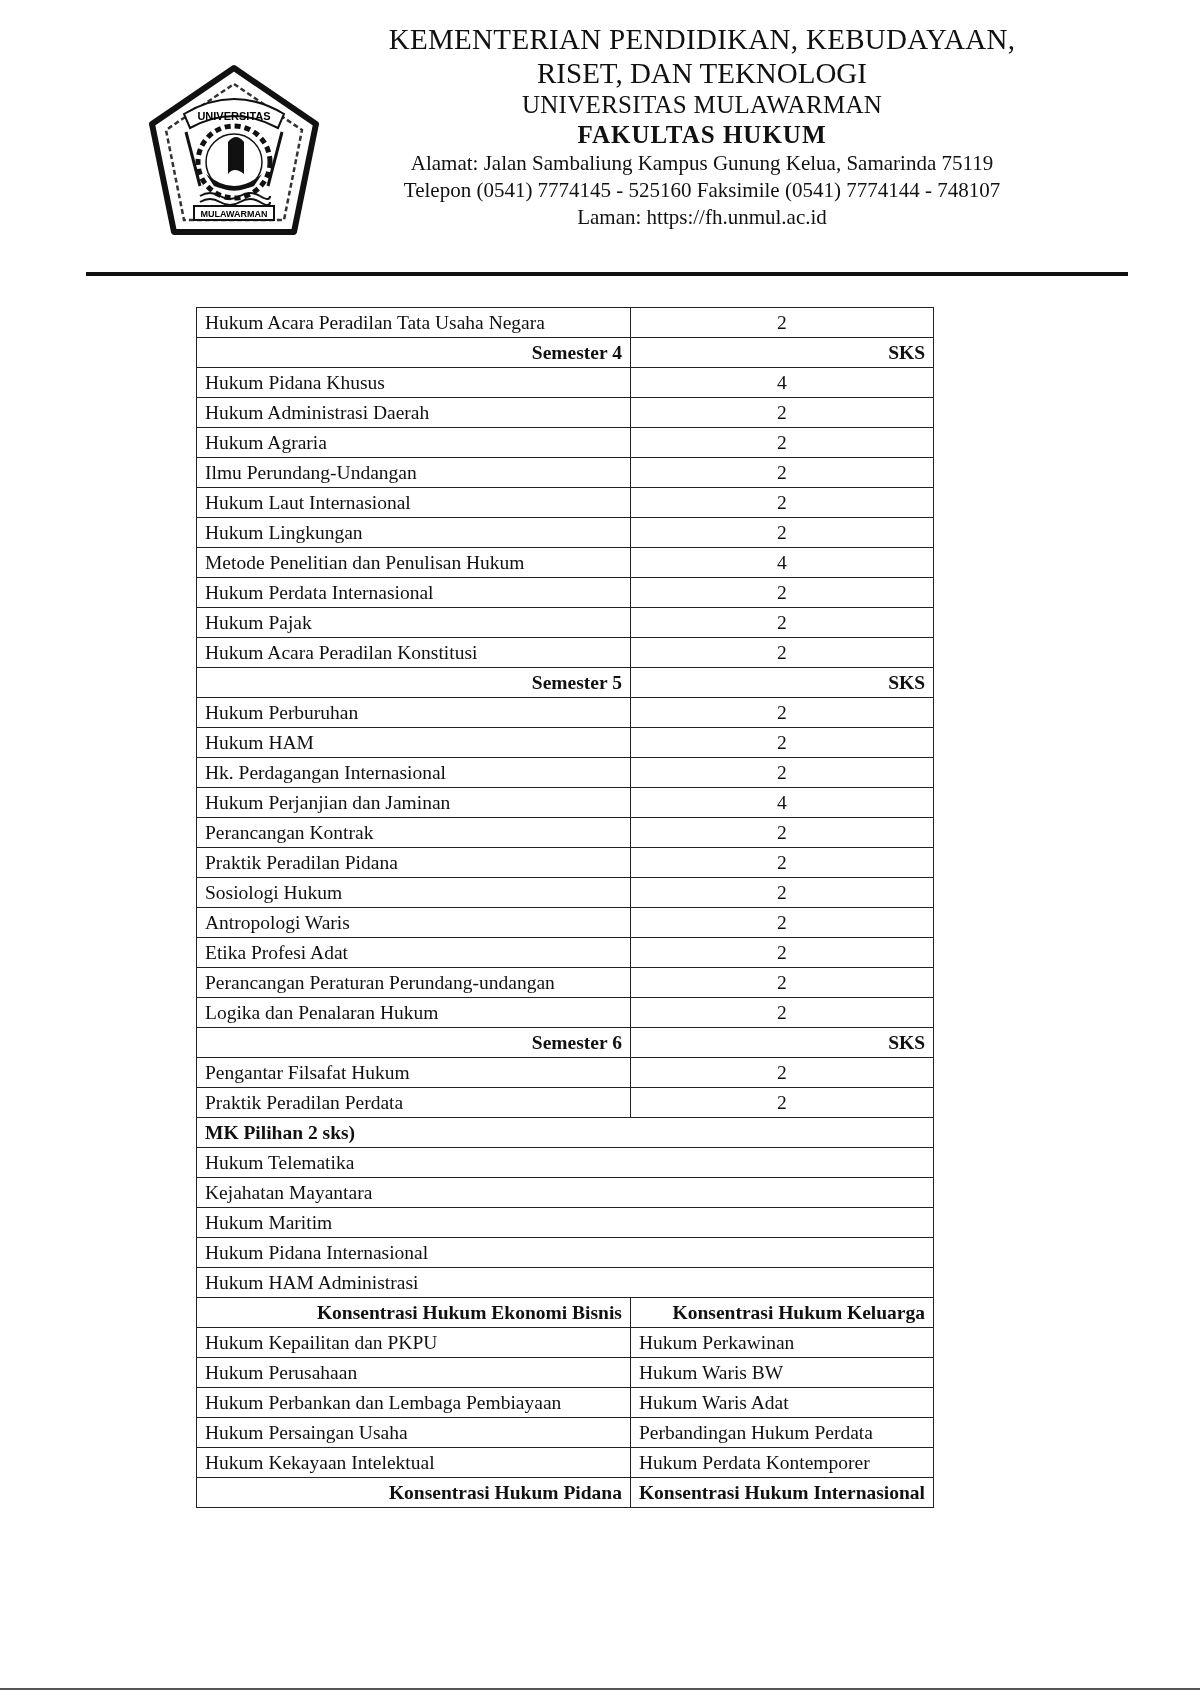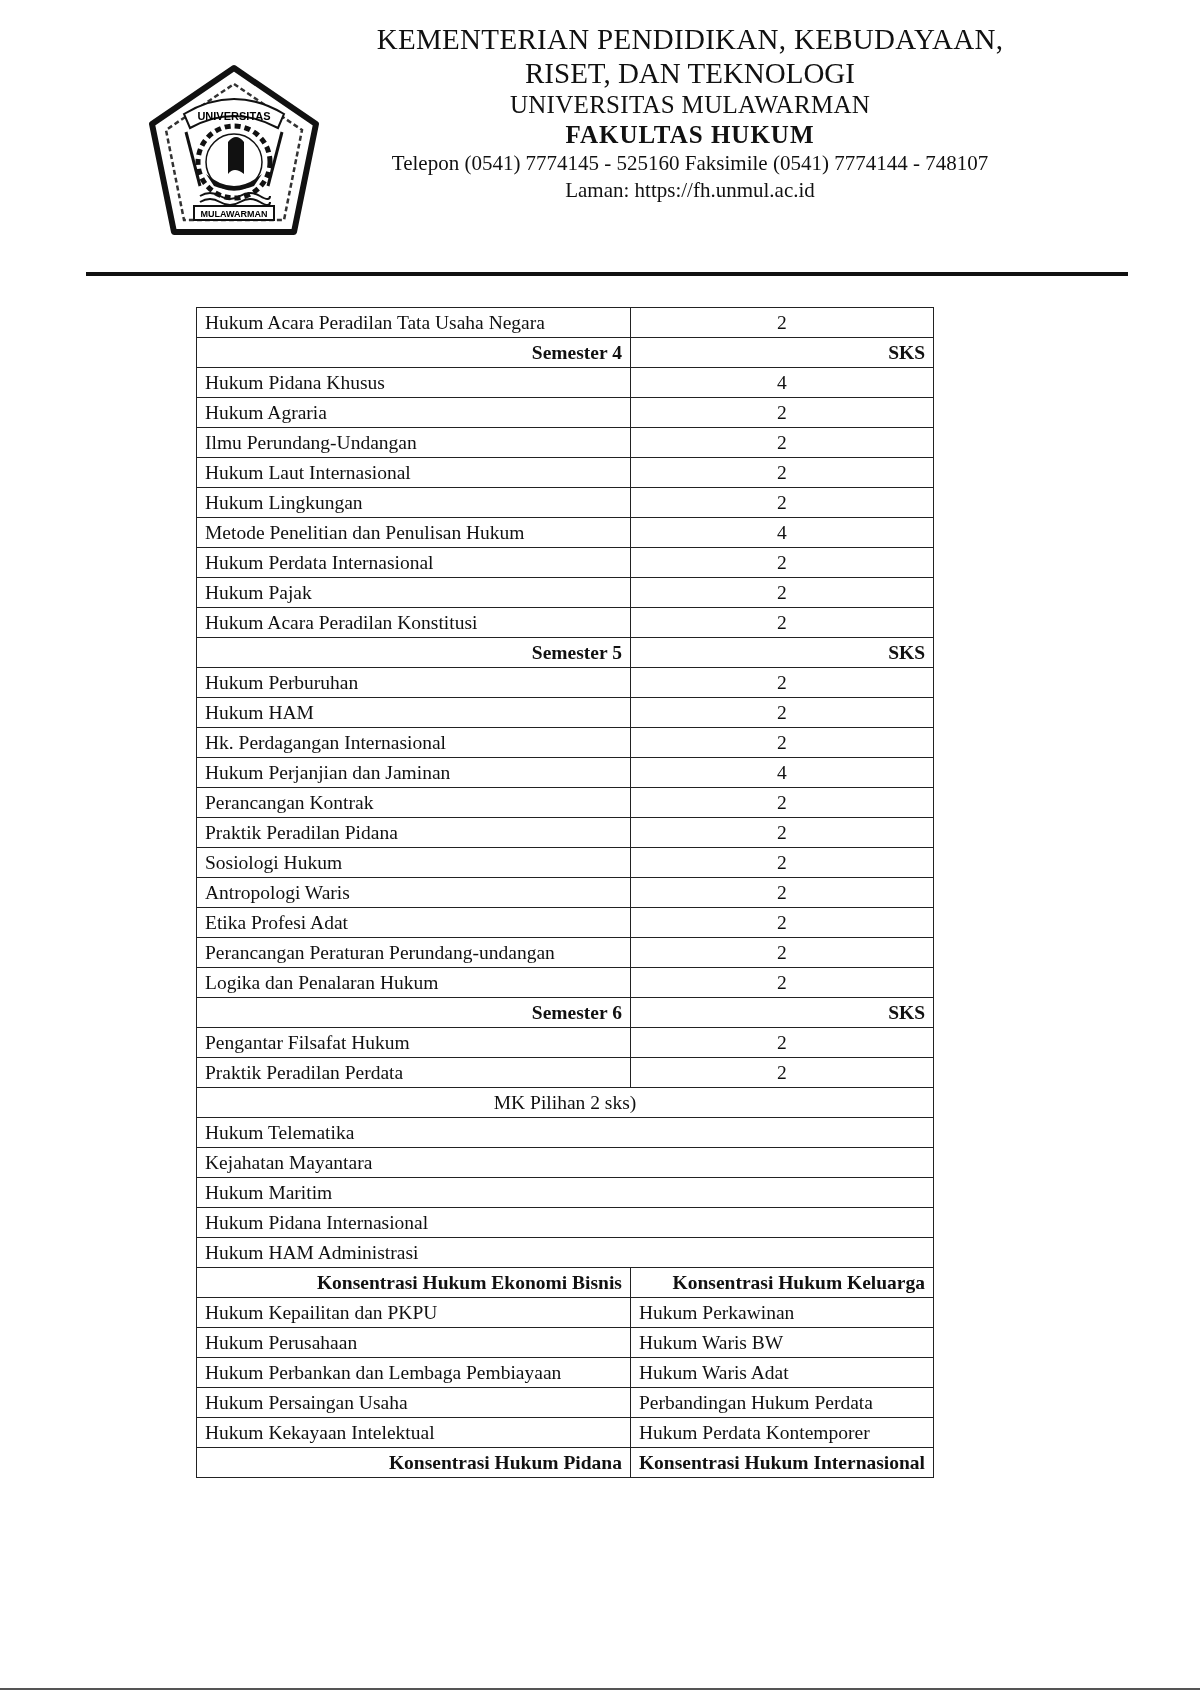--- a/index.html
+++ b/index.html
@@ -3,41 +3,41 @@
 <meta charset="utf-8">
 <style>
   html, body { margin: 0; padding: 0; }
   body {
     width: 1200px; height: 1697px; background: #ffffff; position: relative;
     font-family: "Liberation Serif", "DejaVu Serif", serif; color: #111;
     overflow: hidden;
   }
   .kop { position: absolute; left: 0; top: 0; width: 1200px; height: 280px; }
   .logo { position: absolute; left: 144px; top: 62px; width: 180px; height: 180px; }
-  .kop-text { position: absolute; left: 330px; top: 22px; width: 720px; text-align: center; }
+  .kop-text { position: absolute; left: 342px; top: 22px; width: 720px; text-align: center; }
   .kop-text .l1 { font-size: 29px; line-height: 34px; letter-spacing: 0.3px; }
   .kop-text .l2 { font-size: 29px; line-height: 34px; margin-top: 0px; }
   .kop-text .l3 { font-size: 25px; line-height: 30px; letter-spacing: 0.3px; }
   .kop-text .l4 { font-size: 25px; line-height: 30px; font-weight: bold; letter-spacing: 1px; }
   .kop-text .l5, .kop-text .l6, .kop-text .l7 { font-size: 21px; line-height: 27px; }
   .kop-rule { position: absolute; left: 86px; top: 272px; width: 1042px; height: 4px; background: #111; }
 
   table.kurikulum {
     position: absolute; left: 196px; top: 307px; width: 738px;
     border-collapse: collapse; font-size: 19.5px;
   }
   table.kurikulum td {
     border: 1.3px solid #222; height: 29px; padding: 0 8px; line-height: 28px;
     white-space: nowrap;
   }
   td.c1 { width: 436px; }
   td.c2 { text-align: center; }
   tr.head td { font-weight: bold; text-align: right; }
   tr.full td { }
-  tr.fullhead td { font-weight: normal; text-align: center; }
+  tr.fullhead td { font-weight: bold; }
 
   .foot-rule { position: absolute; left: 0; top: 1688px; width: 1200px; height: 2px; background: #555; }
 </style>
 </head>
 <body>
 
 <div class="kop">
   <svg class="logo" viewBox="0 0 180 180">
     <path d="M90 6 L172 62 L150 170 L30 170 L8 62 Z" fill="#fff" stroke="#111" stroke-width="6" stroke-linejoin="round"></path>
     <path d="M90 22 L158 68 L140 158 L40 158 L22 68 Z" fill="none" stroke="#333" stroke-width="2.5" stroke-dasharray="5 3"></path>
@@ -52,20 +52,21 @@
     <line x1="42" y1="70" x2="56" y2="124" stroke="#111" stroke-width="3"></line>
     <line x1="138" y1="70" x2="124" y2="124" stroke="#111" stroke-width="3"></line>
     <rect x="50" y="144" width="80" height="14" fill="#fff" stroke="#111" stroke-width="2"></rect>
     <text x="90" y="155" font-size="9" font-weight="bold" text-anchor="middle" font-family="Liberation Sans, sans-serif">MULAWARMAN</text>
   </svg>
   <div class="kop-text">
     <div class="l1">KEMENTERIAN PENDIDIKAN, KEBUDAYAAN,</div>
     <div class="l2">RISET, DAN TEKNOLOGI</div>
     <div class="l3">UNIVERSITAS MULAWARMAN</div>
     <div class="l4">FAKULTAS HUKUM</div>
+    <div class="l5">Alamat: Jalan Sambaliung Kampus Gunung Kelua, Samarinda 75119</div>
     <div class="l6">Telepon (0541) 7774145 - 525160  Faksimile (0541) 7774144 - 748107</div>
     <div class="l7">Laman: https://fh.unmul.ac.id</div>
   </div>
   <div class="kop-rule"></div>
 </div>
 
 <table class="kurikulum">
   <tbody>
     <tr>
       <td class="c1">Hukum Acara Peradilan Tata Usaha Negara</td>
@@ -74,20 +75,24 @@
 
     <tr class="head">
       <td class="c1">Semester 4</td>
       <td class="c2">SKS</td>
     </tr>
     <tr>
         <td class="c1">Hukum Pidana Khusus</td>
         <td class="c2">4</td>
       </tr>
     <tr>
+        <td class="c1">Hukum Administrasi Daerah</td>
+        <td class="c2">2</td>
+      </tr>
+    <tr>
         <td class="c1">Hukum Agraria</td>
         <td class="c2">2</td>
       </tr>
     <tr>
         <td class="c1">Ilmu Perundang-Undangan</td>
         <td class="c2">2</td>
       </tr>
     <tr>
         <td class="c1">Hukum Laut Internasional</td>
         <td class="c2">2</td>

